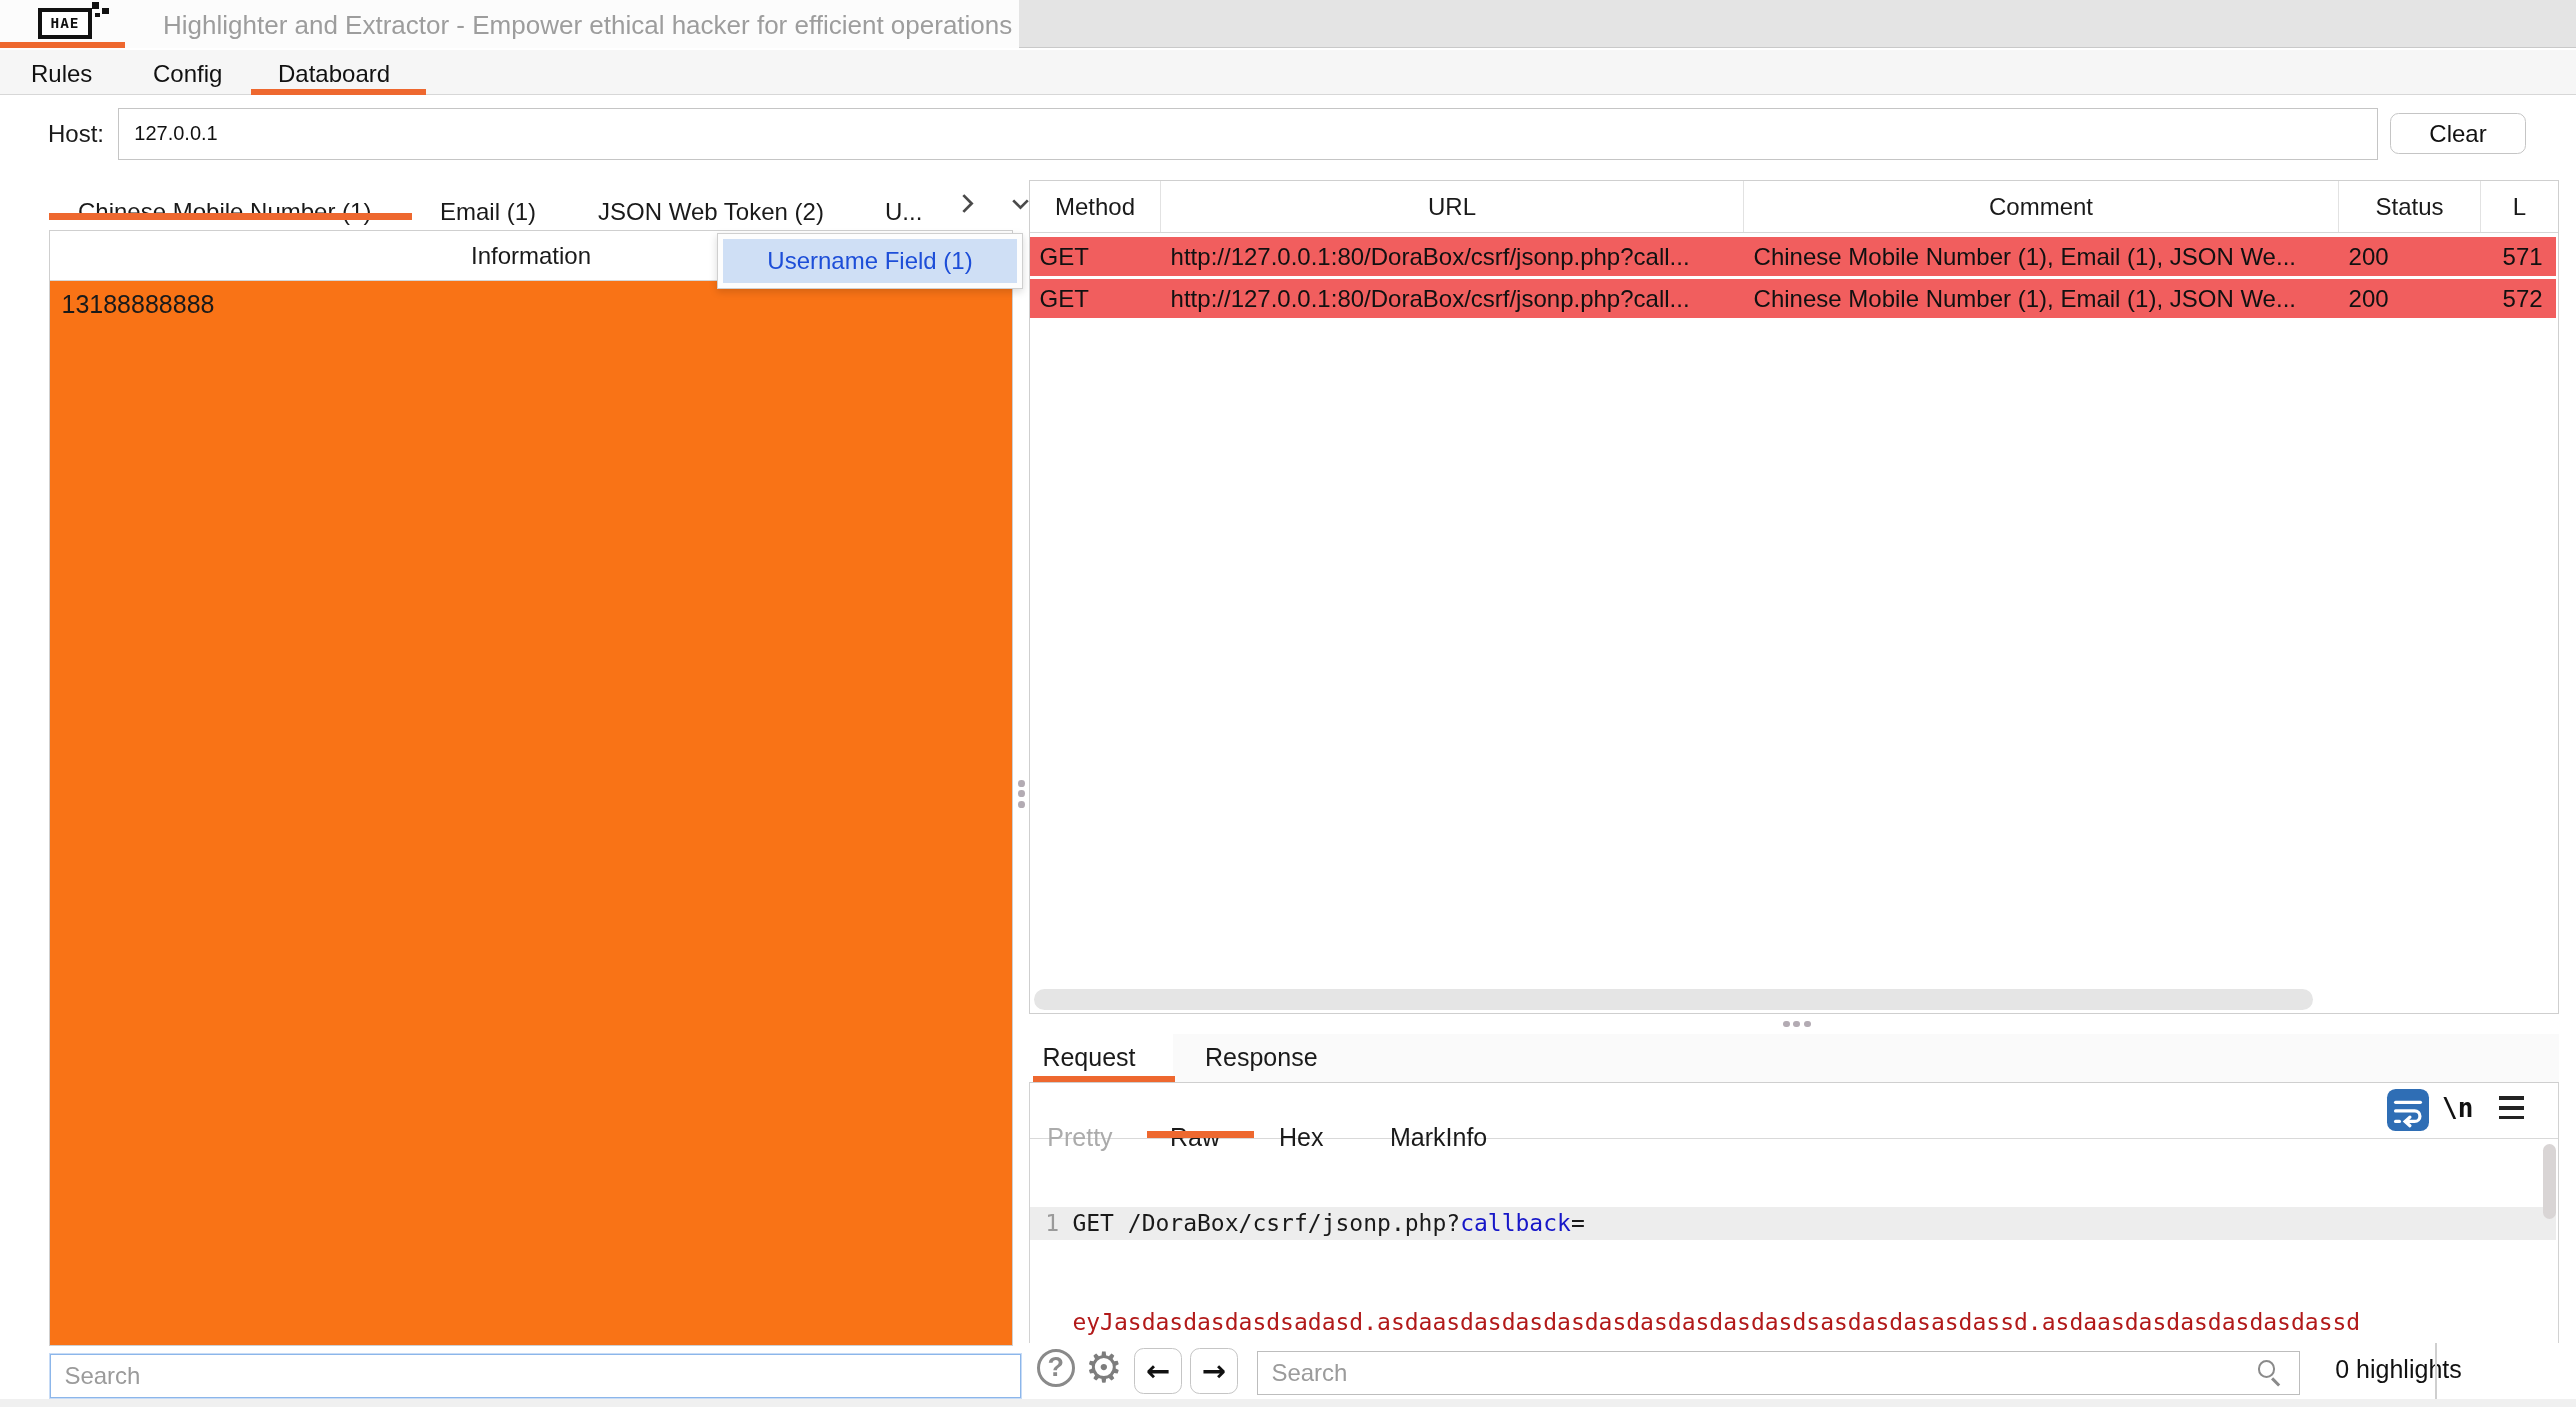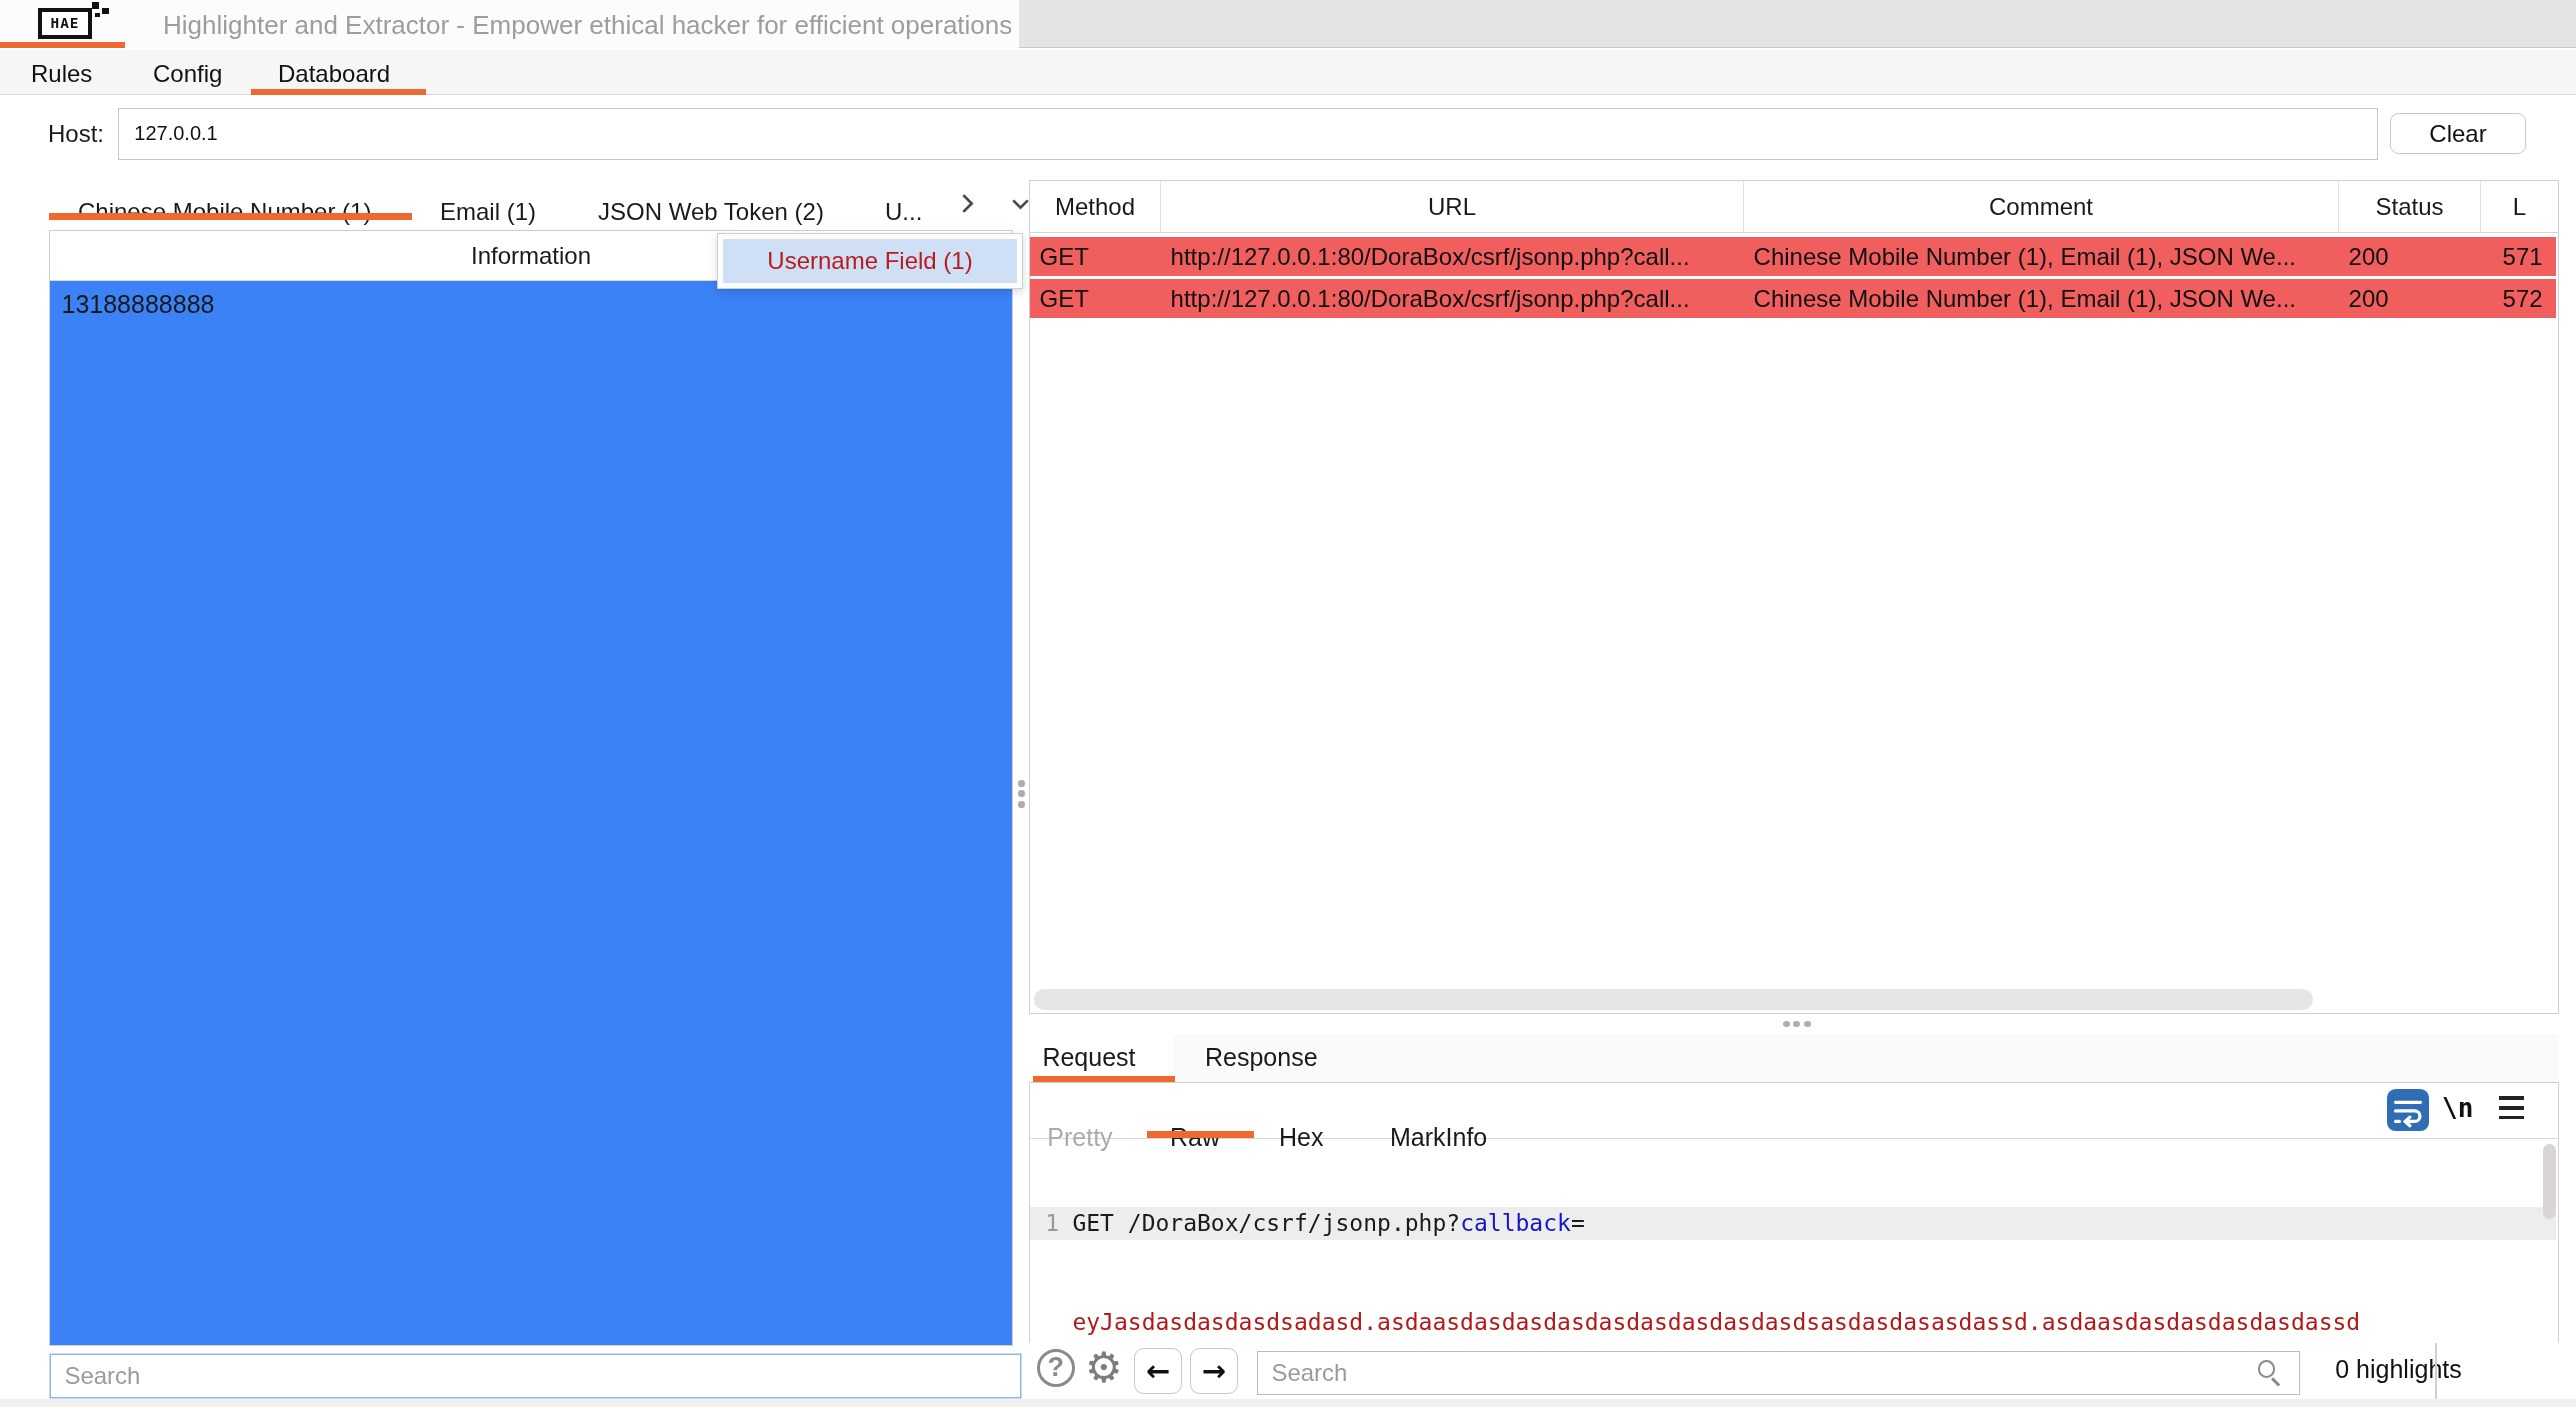--- a/index.html
+++ b/index.html
@@ -32,33 +32,33 @@
   .clear-btn { position:absolute; left:2390px; top:18px; width:136px; height:41px; border:1.9px solid #c5c5c5; border-radius:8.6px;
                background:#fff; font-size:24px; font-family:"Liberation Sans", sans-serif; color:#111; }
 
   
   .ltabs { position:absolute; left:49px; top:178px; height:52px; }
   .ltab { position:absolute; top:11.5px; font-size:24px; white-space:nowrap;margin-top:8px; }
   .ltab.t0 { left:29px; } .ltab.t1 { left:391px; } .ltab.t2 { left:549px; } .ltab.t3 { left:836px; }
   .ltab-underline { position:absolute; left:0; top:213px; width:363px; height:6.7px; background:var(--accent,#ee682f); }
   .chev { position:absolute; top:13.4px; width:25px; height:25px; }
   .chev.right { left:906px; } .chev.down { left:959px; }
-  .ltable { position:absolute; left:49px; top:230px; width:964px; height:1116px; border:1.9px solid #cfcfcf; background:#3b82f6;text-align:right; }
+  .ltable { position:absolute; left:49px; top:230px; width:964px; height:1116px; border:1.9px solid #cfcfcf; background:#f97316;text-align:right; }
   .ltable-header { position:absolute; left:0; top:0; width:100%; height:50px; border-bottom:1.9px solid #d6d6d6; background:#fff;
                    display:flex; align-items:center; justify-content:center; font-size:24px; }
   .ltable-row { position:absolute; left:11.5px; top:59px; font-size:25px; }
   .lsearch { position:absolute; left:50px; top:1354px; width:971px; height:44px; border:1.9px solid var(--focus-ring,#8cb6ea);
              outline:1.9px solid #c8dcf6; font-size:24px; padding:0 13.4px; color:#111; font-family:"Liberation Sans", sans-serif; }
   .lsearch::placeholder, .rsearch::placeholder { color:#9b9b9b; }
 
   
   .dropdown { position:absolute; left:717px; top:233px; width:306px; height:56px; background:#fdfdfd;
               border:1.9px solid #cfcfcf; box-shadow:0 2.9px 7.7px rgba(0,0,0,0.15); }
   .dropdown-item { position:absolute; left:4.8px; top:4.8px; right:4.8px; bottom:4.8px; background:var(--select-blue,#cfdff5);
-                   display:flex; align-items:center; justify-content:center; font-size:24px; color:#b91c1c; }
+                   display:flex; align-items:center; justify-content:center; font-size:24px; color:#1d4ed8; }
 
   
   .vsplit { position:absolute; left:1015px; top:174px; width:11.5px; height:1234px; }
   .vdots { position:absolute; left:2.9px; top:606px; }
   .vdots i, .hdots i { display:block; width:6.7px; height:6.7px; border-radius:50%; background:#b3abb3; }
   .vdots i { margin-bottom:3.8px; }
   .hdots { position:absolute; display:flex; gap:3.8px; }
   .hdots i { margin:0; }
 
   

